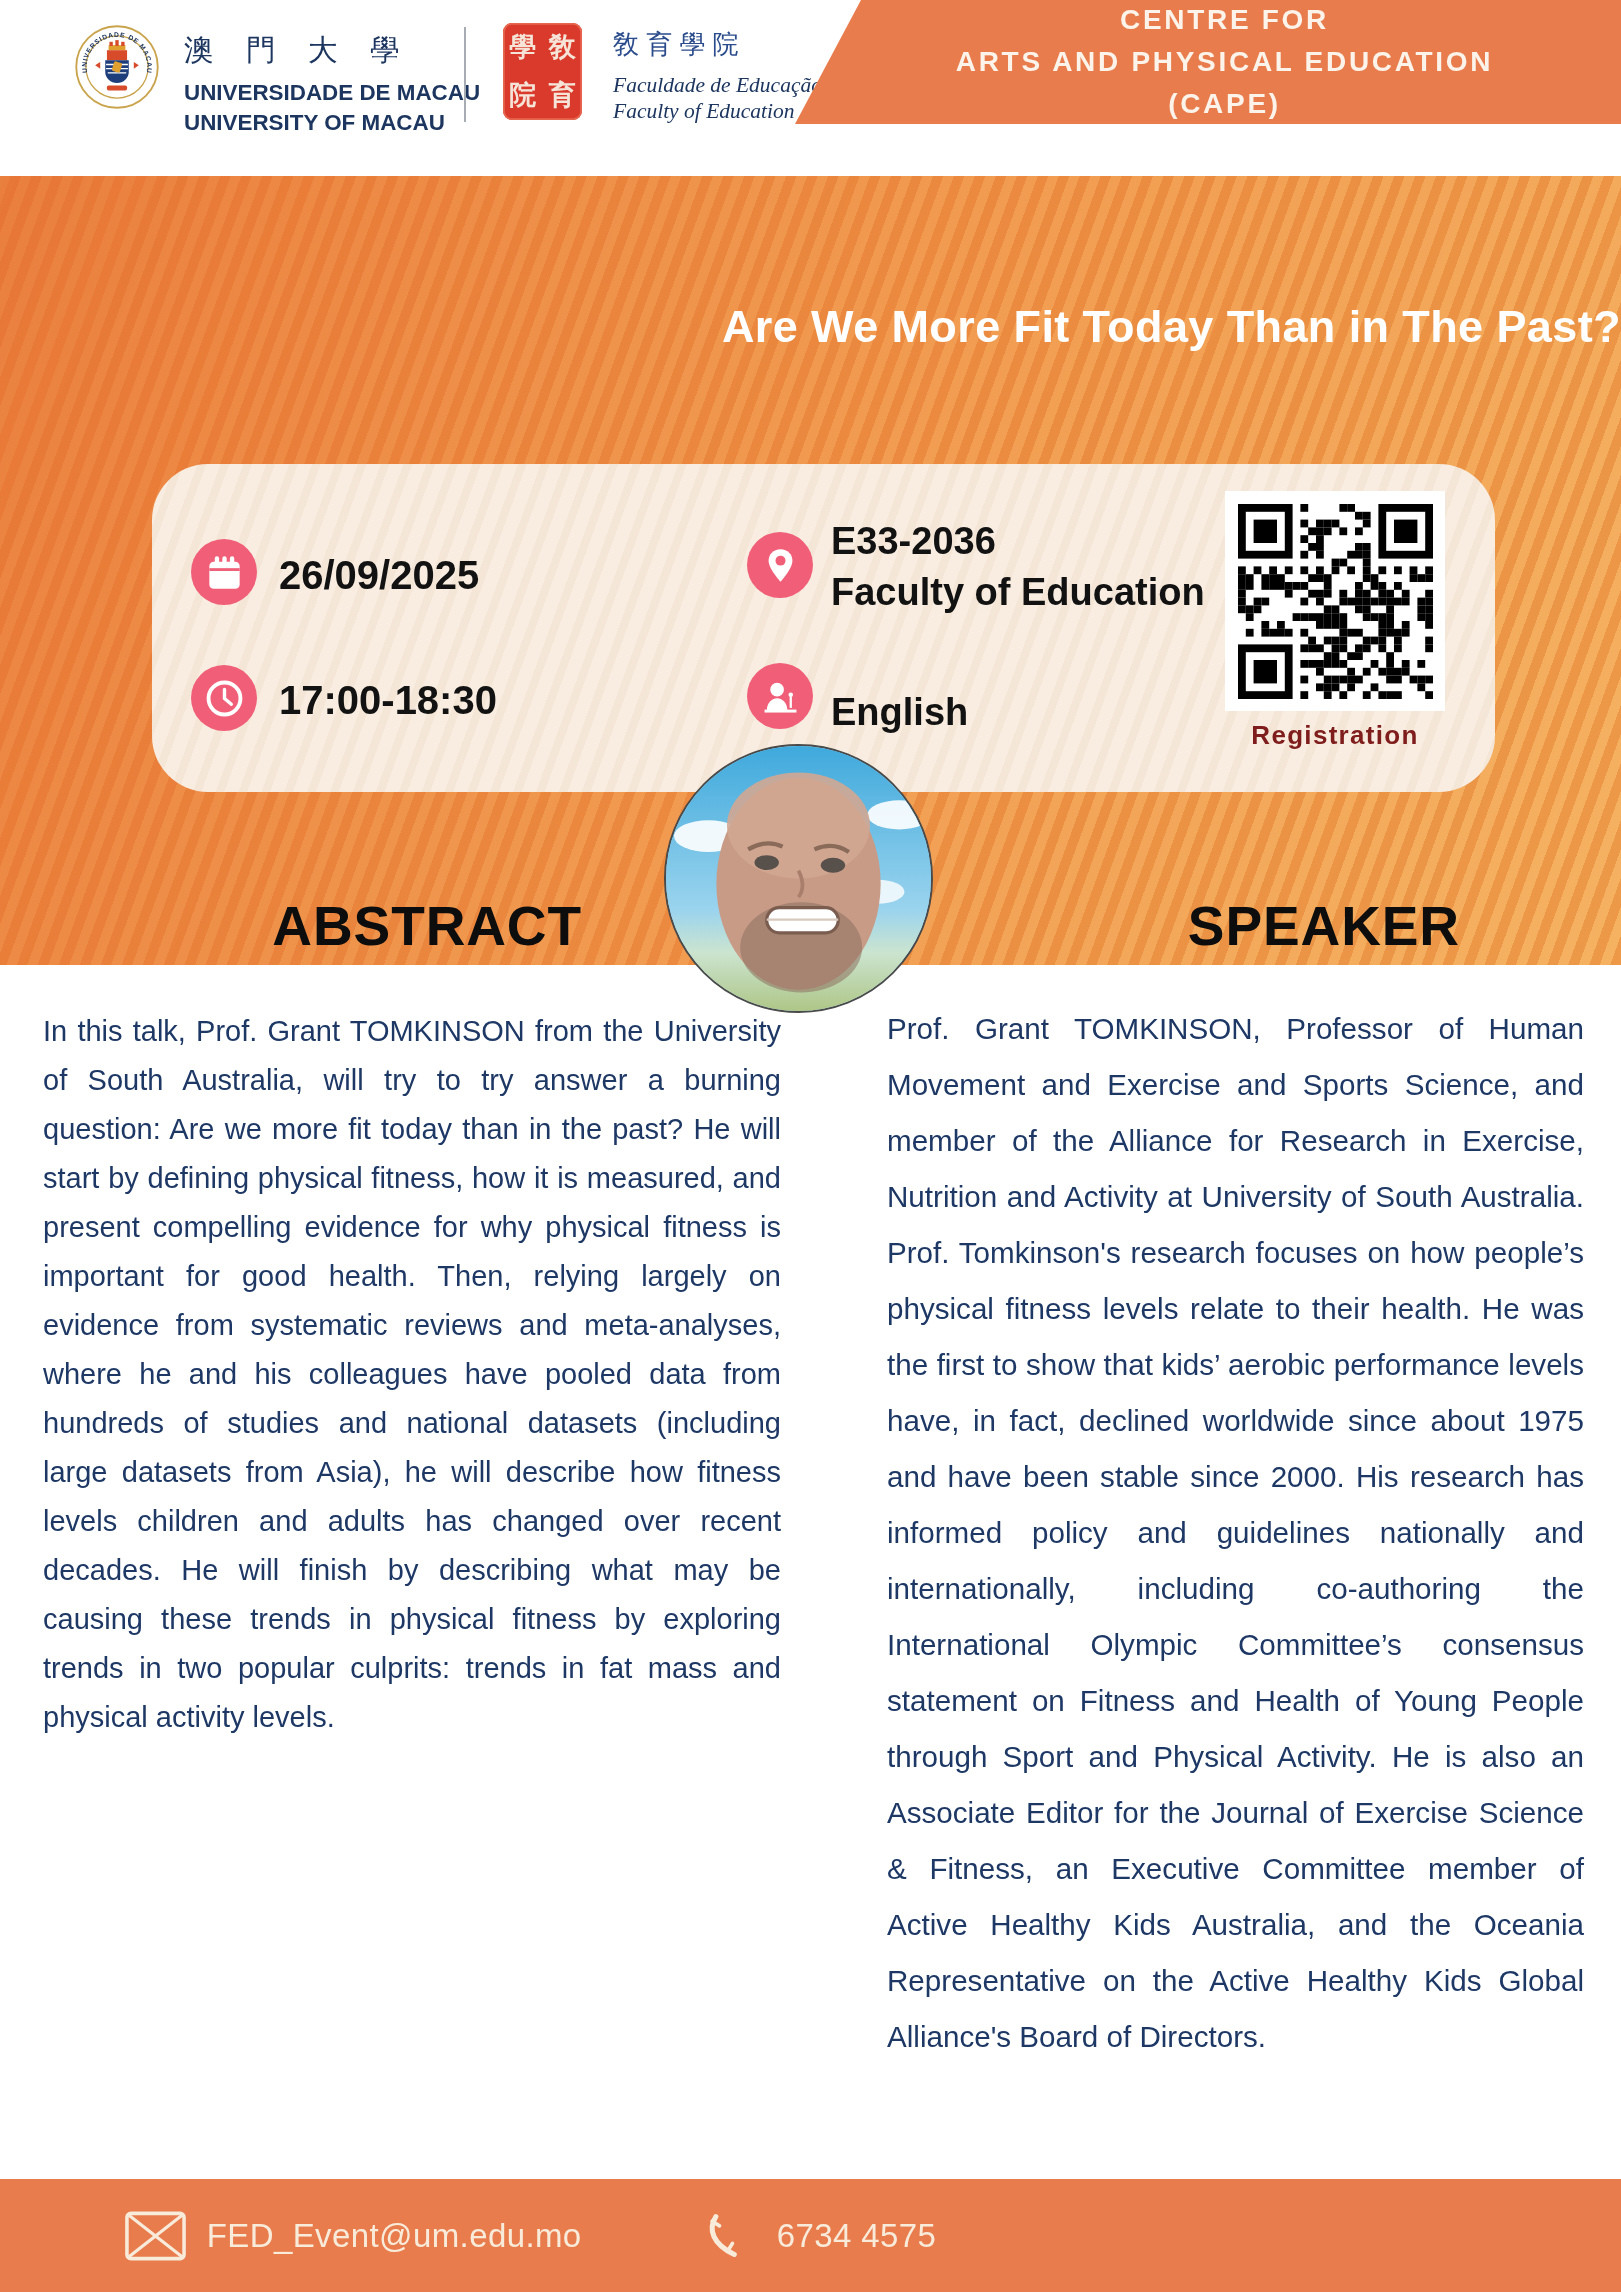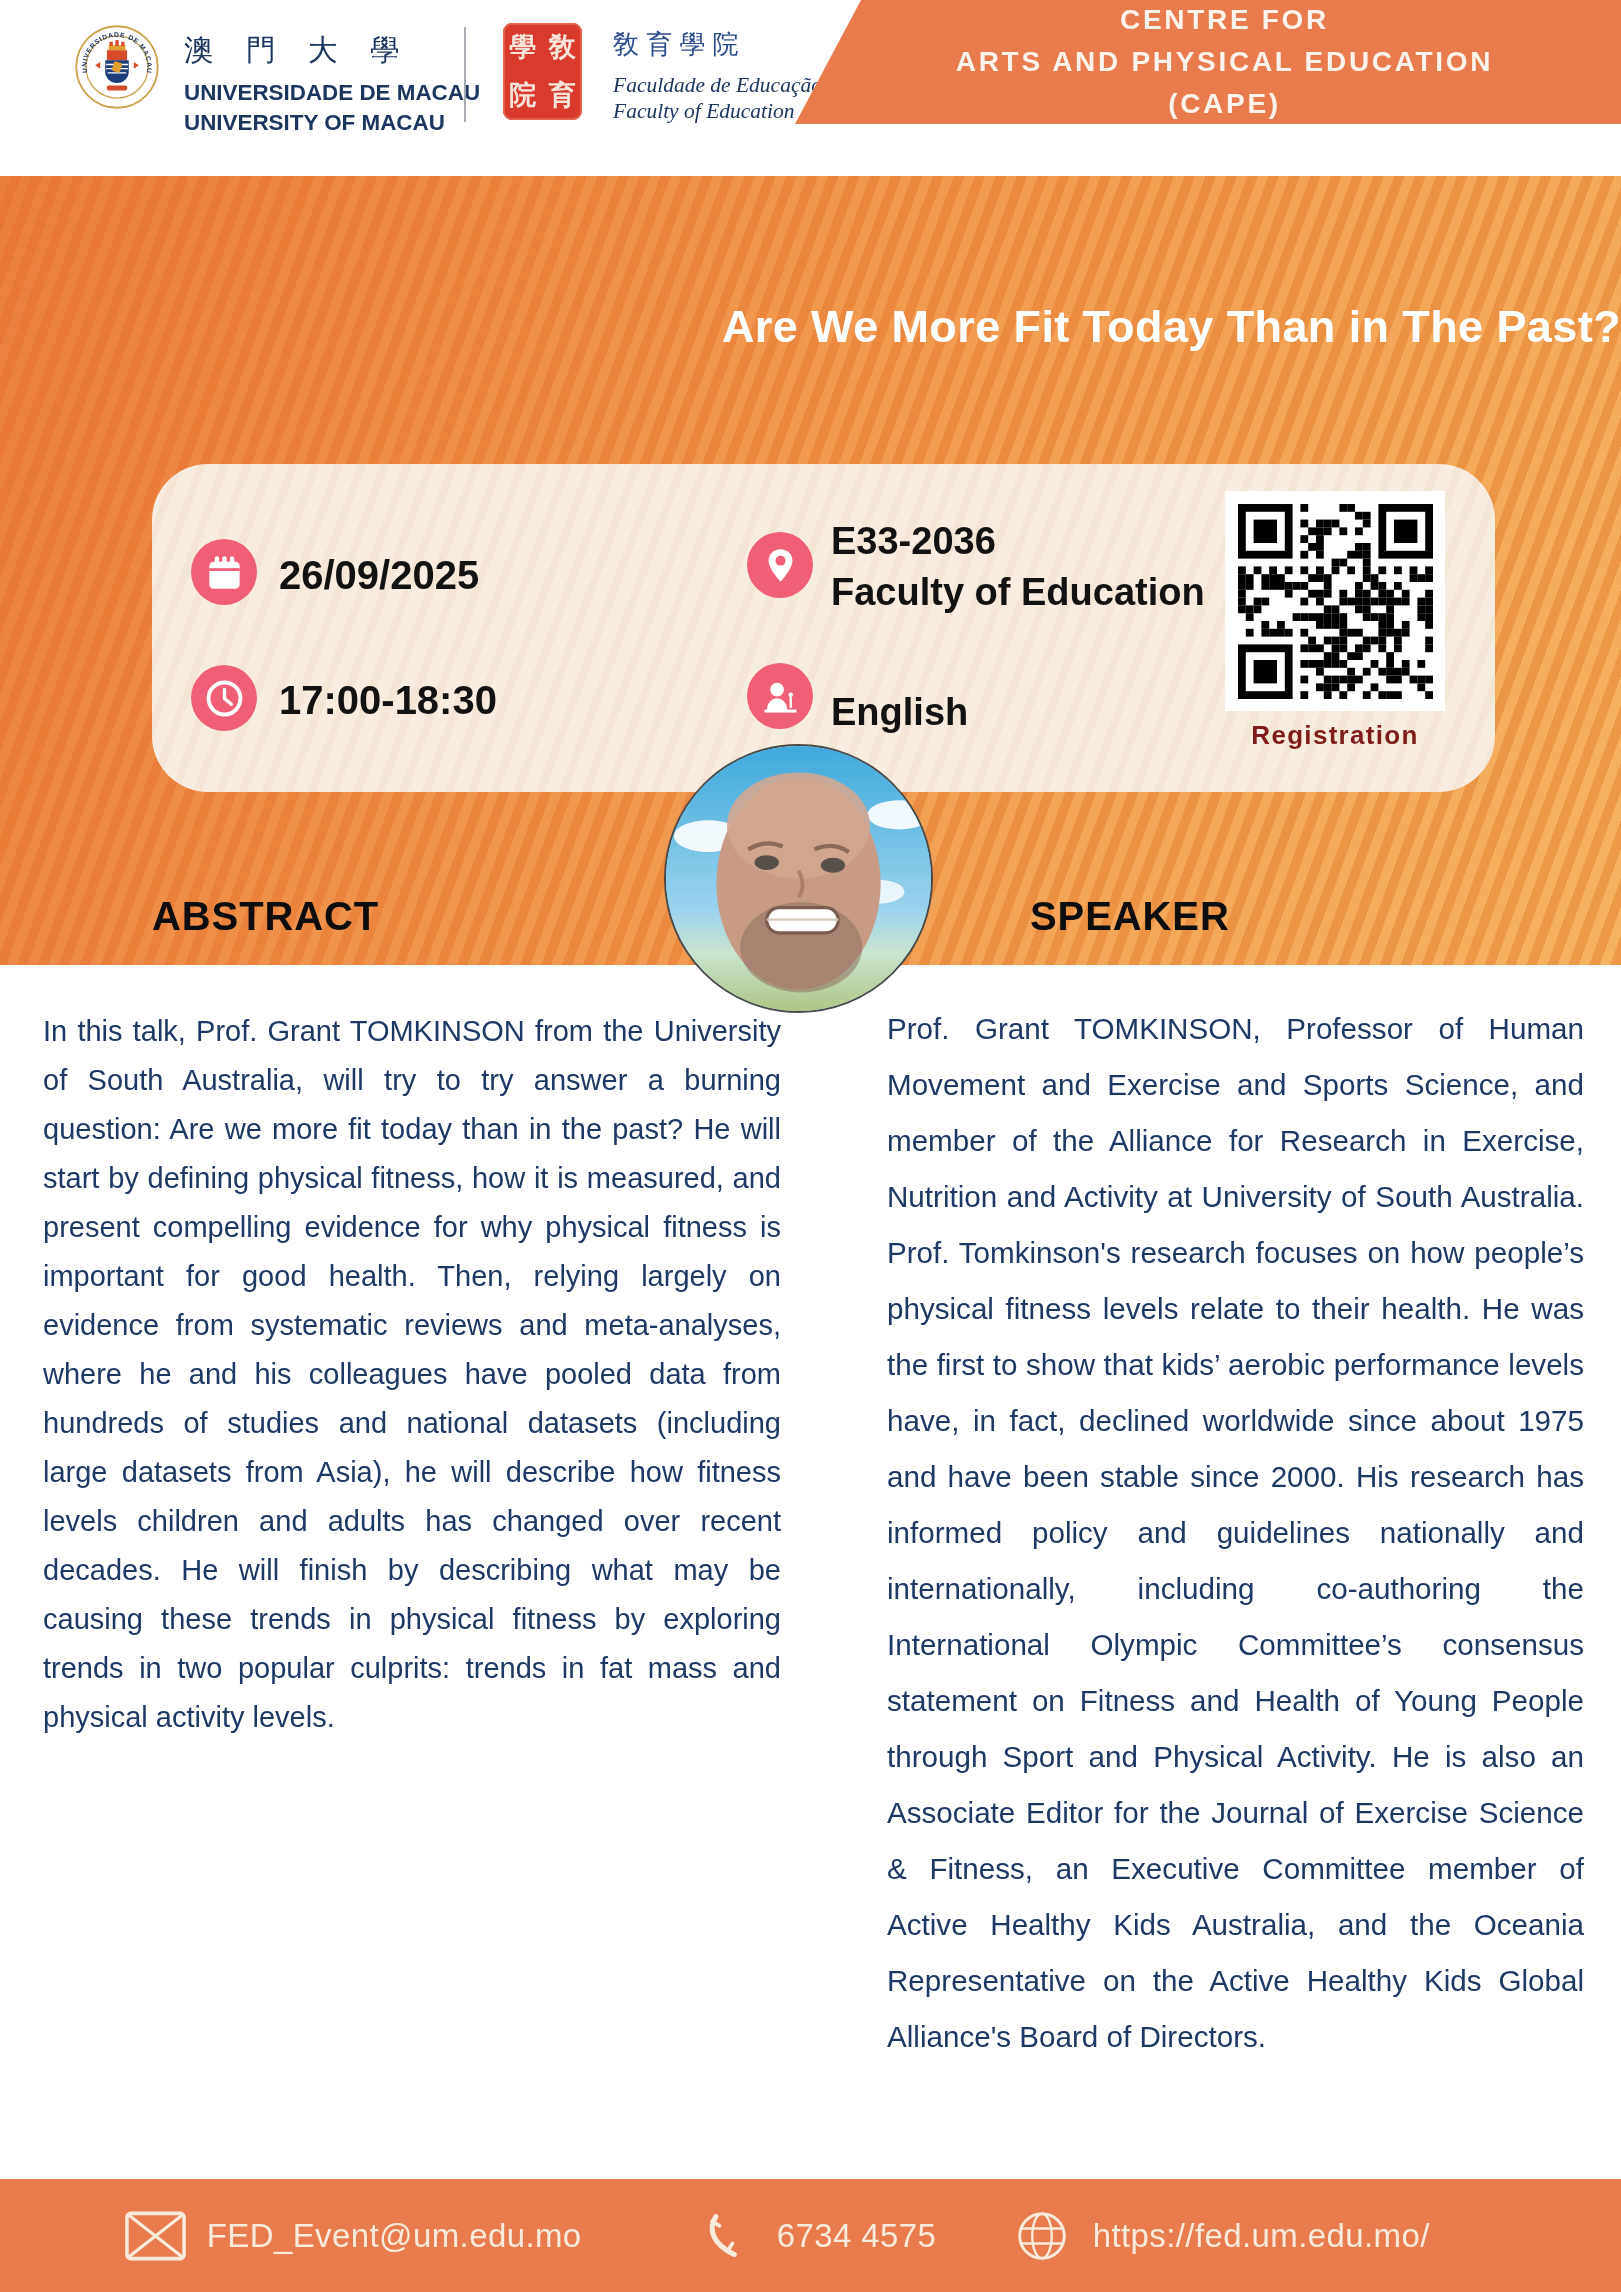--- a/index.html
+++ b/index.html
@@ -56,22 +56,22 @@
   .qr-box svg{width:195px;height:195px;}
   .qr-label{position:absolute;left:1073px;top:256px;width:220px;text-align:center;
        font-size:26px;font-weight:bold;color:#7f1d1d;letter-spacing:1.3px;}
 
   
   .speaker-photo{position:absolute;left:664px;top:744px;width:265px;height:265px;border-radius:50%;
        overflow:hidden;border:2.7px solid #4a4a4a;z-index:6;background:#9BD4EE;}
   .speaker-photo svg{width:100%;height:100%;display:block;}
 
   
-  .section-heading{position:absolute;top:894px;width:430px;text-align:left;z-index:5;
-       font-size:40px;font-weight:bold;color:#0d0d0d;letter-spacing:0.9px;}
+  .section-heading{position:absolute;top:894px;width:430px;text-align:right;z-index:5;
+       font-size:55px;font-weight:bold;color:#0d0d0d;letter-spacing:0.9px;}
   .h-abstract{left:152px;} .h-speaker{left:1030px;}
 
   
   .abstract-col{position:absolute;left:43px;top:1007px;width:738px;
        font-size:29px;line-height:49px;text-align:justify;color:#1E3866;}
   .speaker-col{position:absolute;left:887px;top:1001px;width:697px;
        font-size:29.6px;line-height:56px;text-align:justify;color:#1E3866;}
 
   
   .footer{position:absolute;left:0;top:2179px;width:100%;height:114px;background:#E87C4D;color:#F9EBDA;z-index:3;}
@@ -460,26 +460,16 @@
     <div class="f-item f-phone">
       <span class="f-icon">
         <svg viewBox="0 0 52 52" width="48" height="48">
           <path d="M15,5 c-9,14 -3,30 20,41" fill="none" stroke="#F9EBDA" stroke-width="5.5" stroke-linecap="round"></path>
           <path d="M11,10 l8,5 M28,42 l5,-8" stroke="#F9EBDA" stroke-width="4" stroke-linecap="round"></path>
         </svg>
       </span>
       <span class="txt">6734 4575</span>
     </div>
 
-    <div class="f-item f-web">
-      <span class="f-icon">
-        <svg viewBox="0 0 56 56" width="52" height="52">
-          <circle cx="28" cy="28" r="24" fill="none" stroke="#F9EBDA" stroke-width="3.2"></circle>
-          <ellipse cx="28" cy="28" rx="10.5" ry="24" fill="none" stroke="#F9EBDA" stroke-width="2.6"></ellipse>
-          <path d="M5,20 h46 M5,36 h46" stroke="#F9EBDA" stroke-width="2.6" fill="none"></path>
-        </svg>
-      </span>
-      <span class="txt">https://fed.um.edu.mo/</span>
-    </div>
   </div>
 
 </div>
 
 
 </body></html>

